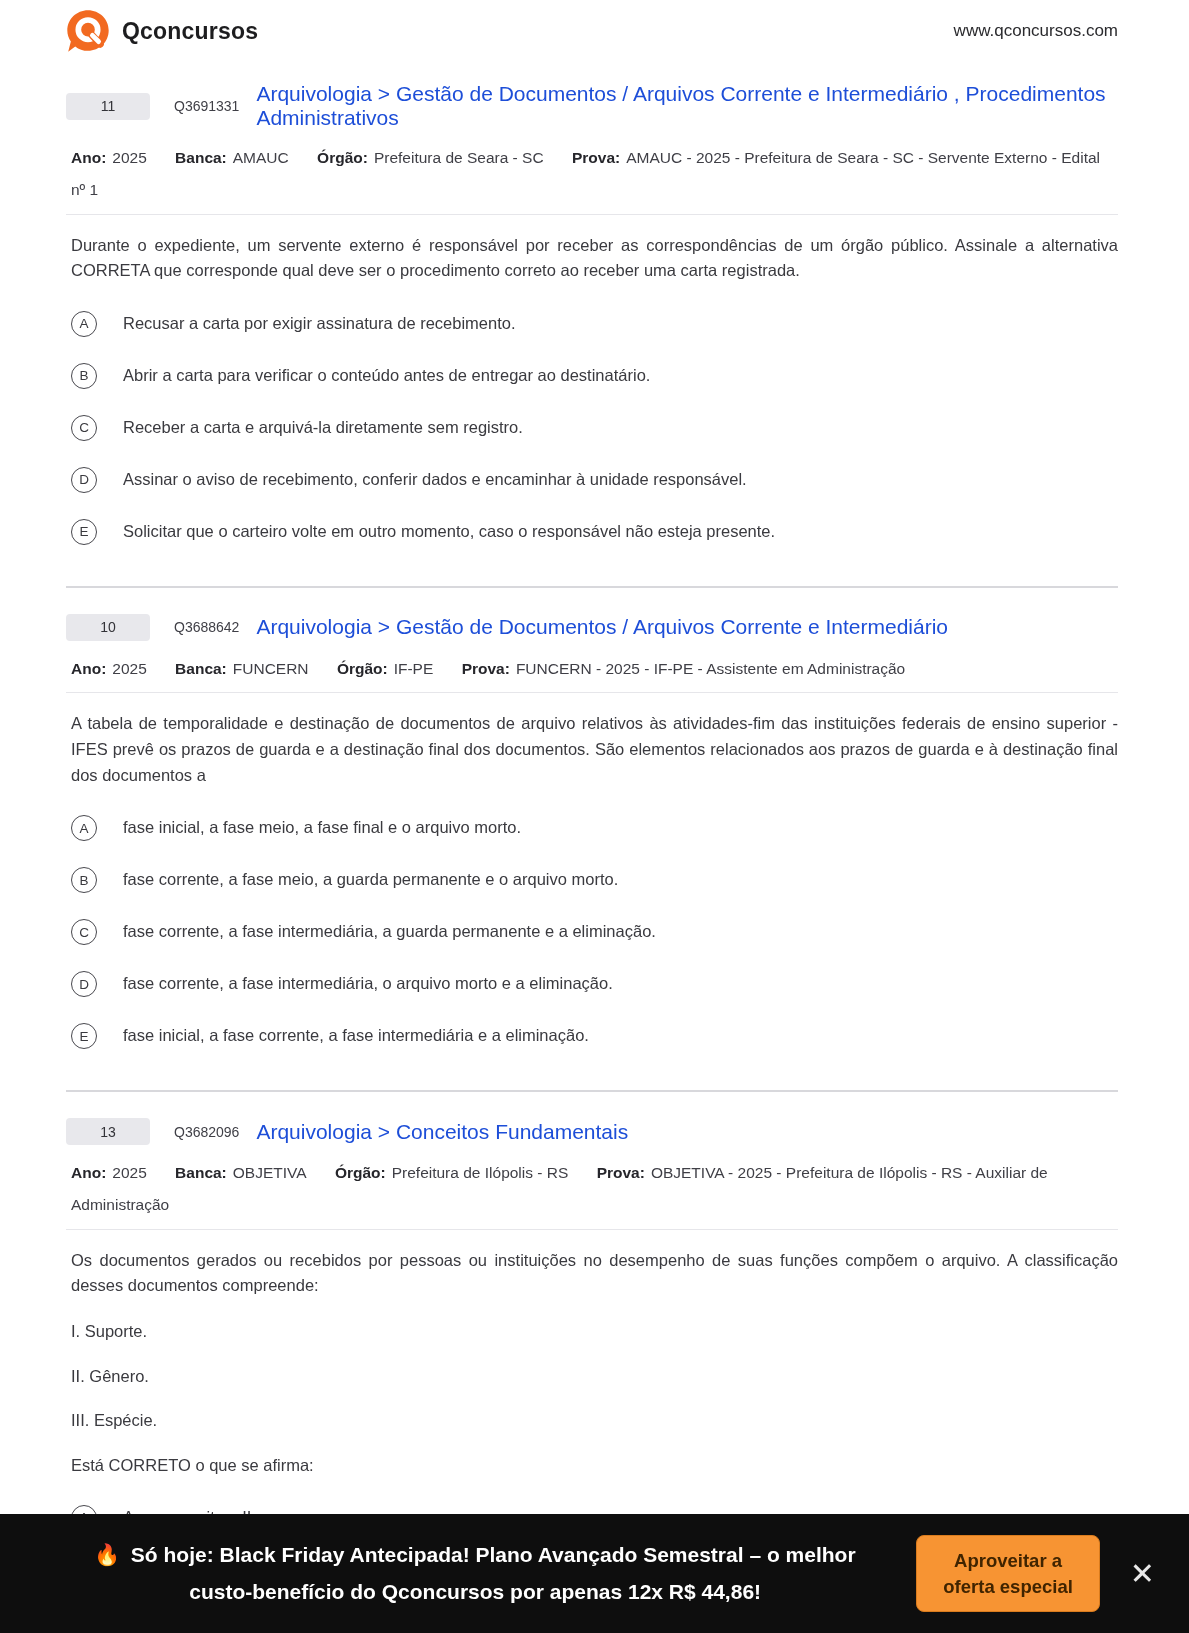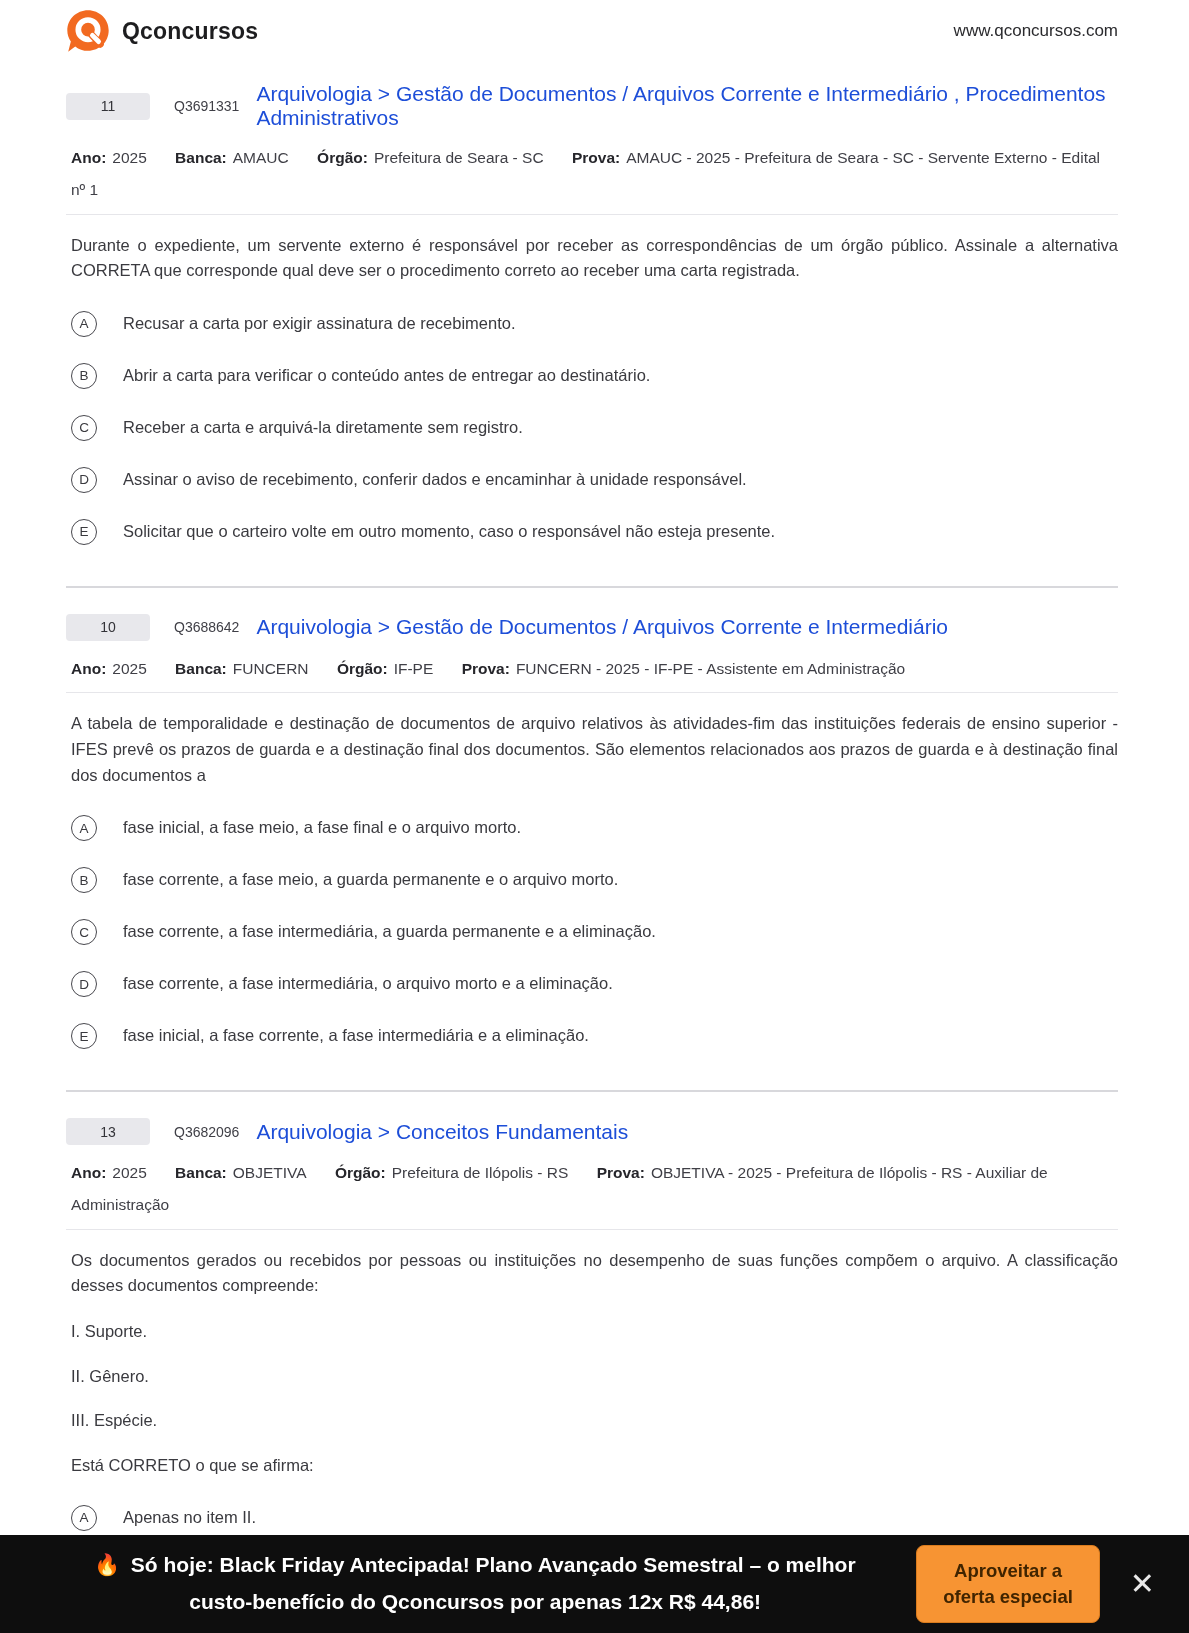--- a/index.html
+++ b/index.html
@@ -42,21 +42,21 @@
   .alts{margin:14px 0 0 5px;}
   .alt{display:flex;align-items:flex-start;padding:13px 0;cursor:pointer;}
   .alt-letter{width:26px;height:26px;border:1.6px solid #48484e;border-radius:50%;
     display:flex;align-items:center;justify-content:center;
     font-size:13.5px;color:#3a3a3f;flex-shrink:0;}
   .alt-text{margin-left:26px;padding-top:3px;font-size:16.5px;color:#3a3a3f;}
 
   .q-divider{border:0;border-top:2px solid #d8d8dc;margin:28px 0 0 0;}
 
   
-  .banner{position:absolute;left:0;right:0;bottom:0;height:98px;
+  .banner{position:absolute;left:0;right:0;bottom:0;height:119px;
     background:var(--banner_bg);display:flex;align-items:center;padding:0 34px 0 60px;}
   .banner-text{flex:1;text-align:center;color:#ffffff;font-weight:bold;font-size:21px;line-height:1.75;}
   .fire{margin-right:10px;}
   .cta{background:var(--cta_bg);color:var(--cta_text);border:1px solid #d97b1d;border-radius:8px;
     padding:12px 26px;font-family:inherit;font-size:18.5px;font-weight:bold;line-height:1.4;
     cursor:pointer;margin-left:26px;white-space:nowrap;}
   .cta span{display:block;}
   .banner-close{margin-left:30px;color:#e9e9e9;font-size:30px;line-height:1;cursor:pointer;
     font-family:"DejaVu Sans",sans-serif;}
 </style>

